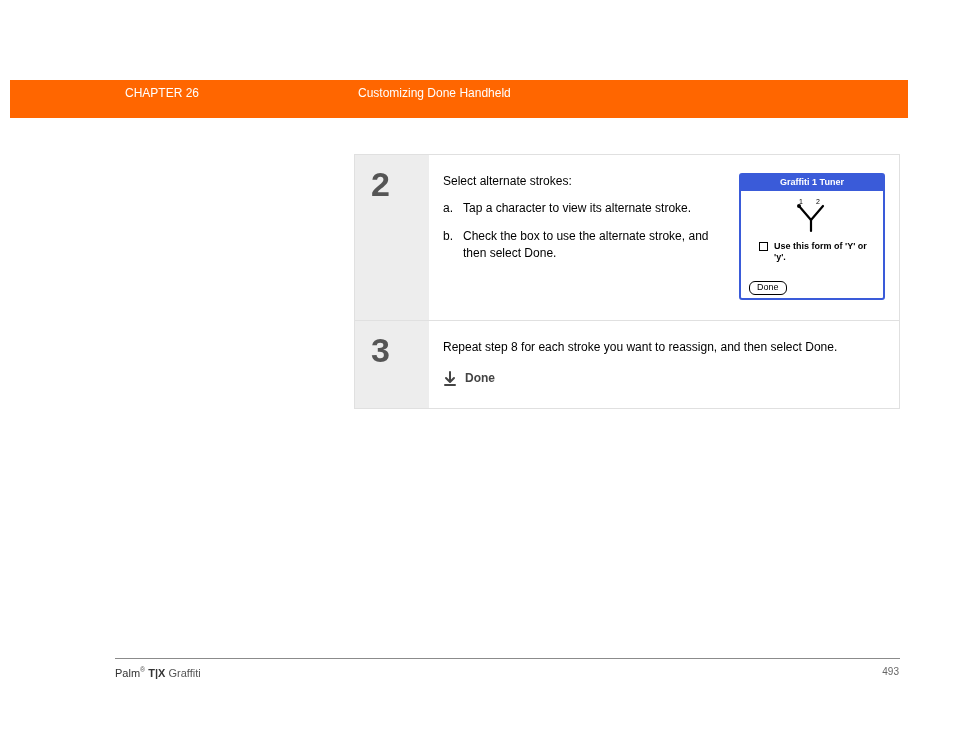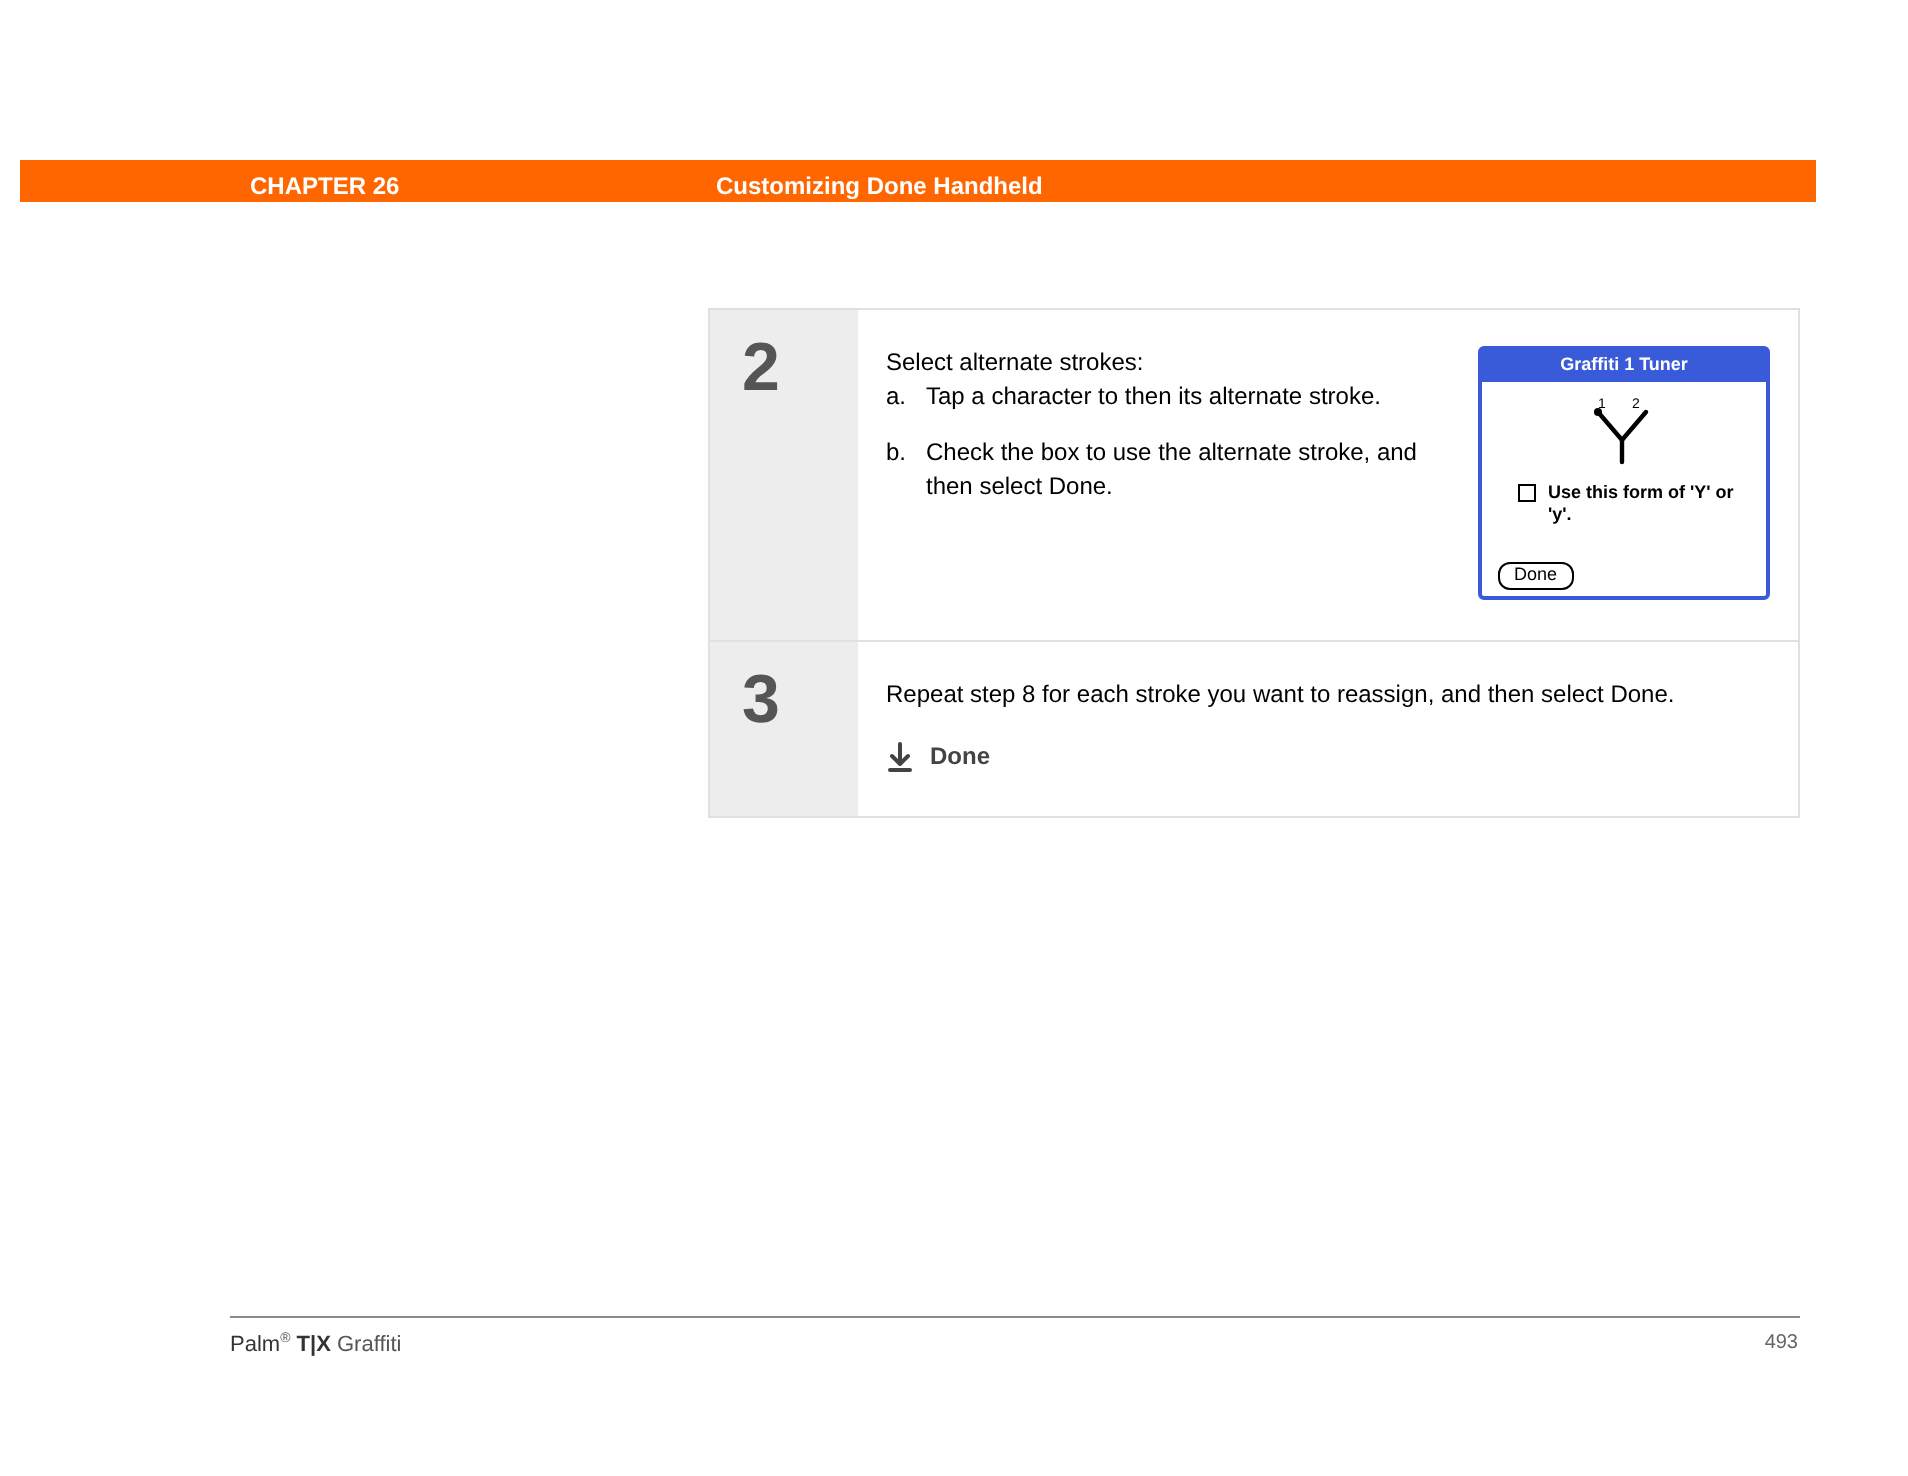--- a/index.html
+++ b/index.html
@@ -5,25 +5,25 @@
   * { box-sizing: border-box; margin: 0; padding: 0; }
   html, body { width: 954px; height: 738px; background: #fff; font-family: Arial, Helvetica, sans-serif; color: #000; }
   .page { position: relative; width: 954px; height: 738px; }
 
   
   .header-bar {
     position: absolute;
     top: 80px;
     left: 10px;
     width: 898px;
-    height: 21px;
+    height: 38px;
     background: #ff6600;
     color: #fff;
     font-size: 12px;
-    font-weight: bold;
+    font-weight: normal;
   }
   .header-bar .chapter {
     position: absolute;
     left: 115px;
     top: 6px;
   }
   .header-bar .title {
     position: absolute;
     left: 348px;
     top: 6px;
@@ -53,21 +53,21 @@
   }
   .step-content-cell {
     flex: 1;
     padding: 18px 14px 20px 14px;
     font-size: 12px;
     line-height: 1.45;
     display: flex;
     align-items: flex-start;
   }
   .step-text { flex: 1; padding-right: 12px; }
-  .step-text .intro { }
+  .step-text .intro { margin-bottom: 10px; }
   .sub-list { margin: 0; padding: 0; list-style: none; }
   .sub-list li { display: flex; margin-bottom: 10px; }
   .sub-list li .letter { width: 20px; flex-shrink: 0; }
   .sub-list li .text { flex: 1; }
 
   
   .done-row { display: flex; align-items: center; margin-top: 14px; }
   .done-icon { width: 14px; height: 16px; margin-right: 8px; }
   .done-label { font-weight: bold; font-size: 12px; color: #444; }
 
@@ -171,21 +171,21 @@
     <div class="step-row">
       <div class="step-num-cell">
         <div class="step-num">2</div>
       </div>
       <div class="step-content-cell">
         <div class="step-text">
           <div class="intro">Select alternate strokes:</div>
           <ul class="sub-list">
             <li>
               <span class="letter">a.</span>
-              <span class="text">Tap a character to then its alternate stroke.</span>
+              <span class="text">Tap a character to view its alternate stroke.</span>
             </li>
             <li>
               <span class="letter">b.</span>
               <span class="text">Check the box to use the alternate stroke, and then select Done.</span>
             </li>
           </ul>
         </div>
 
         <div class="tuner-box">
           <div class="tuner-title">Graffiti 1 Tuner</div>

